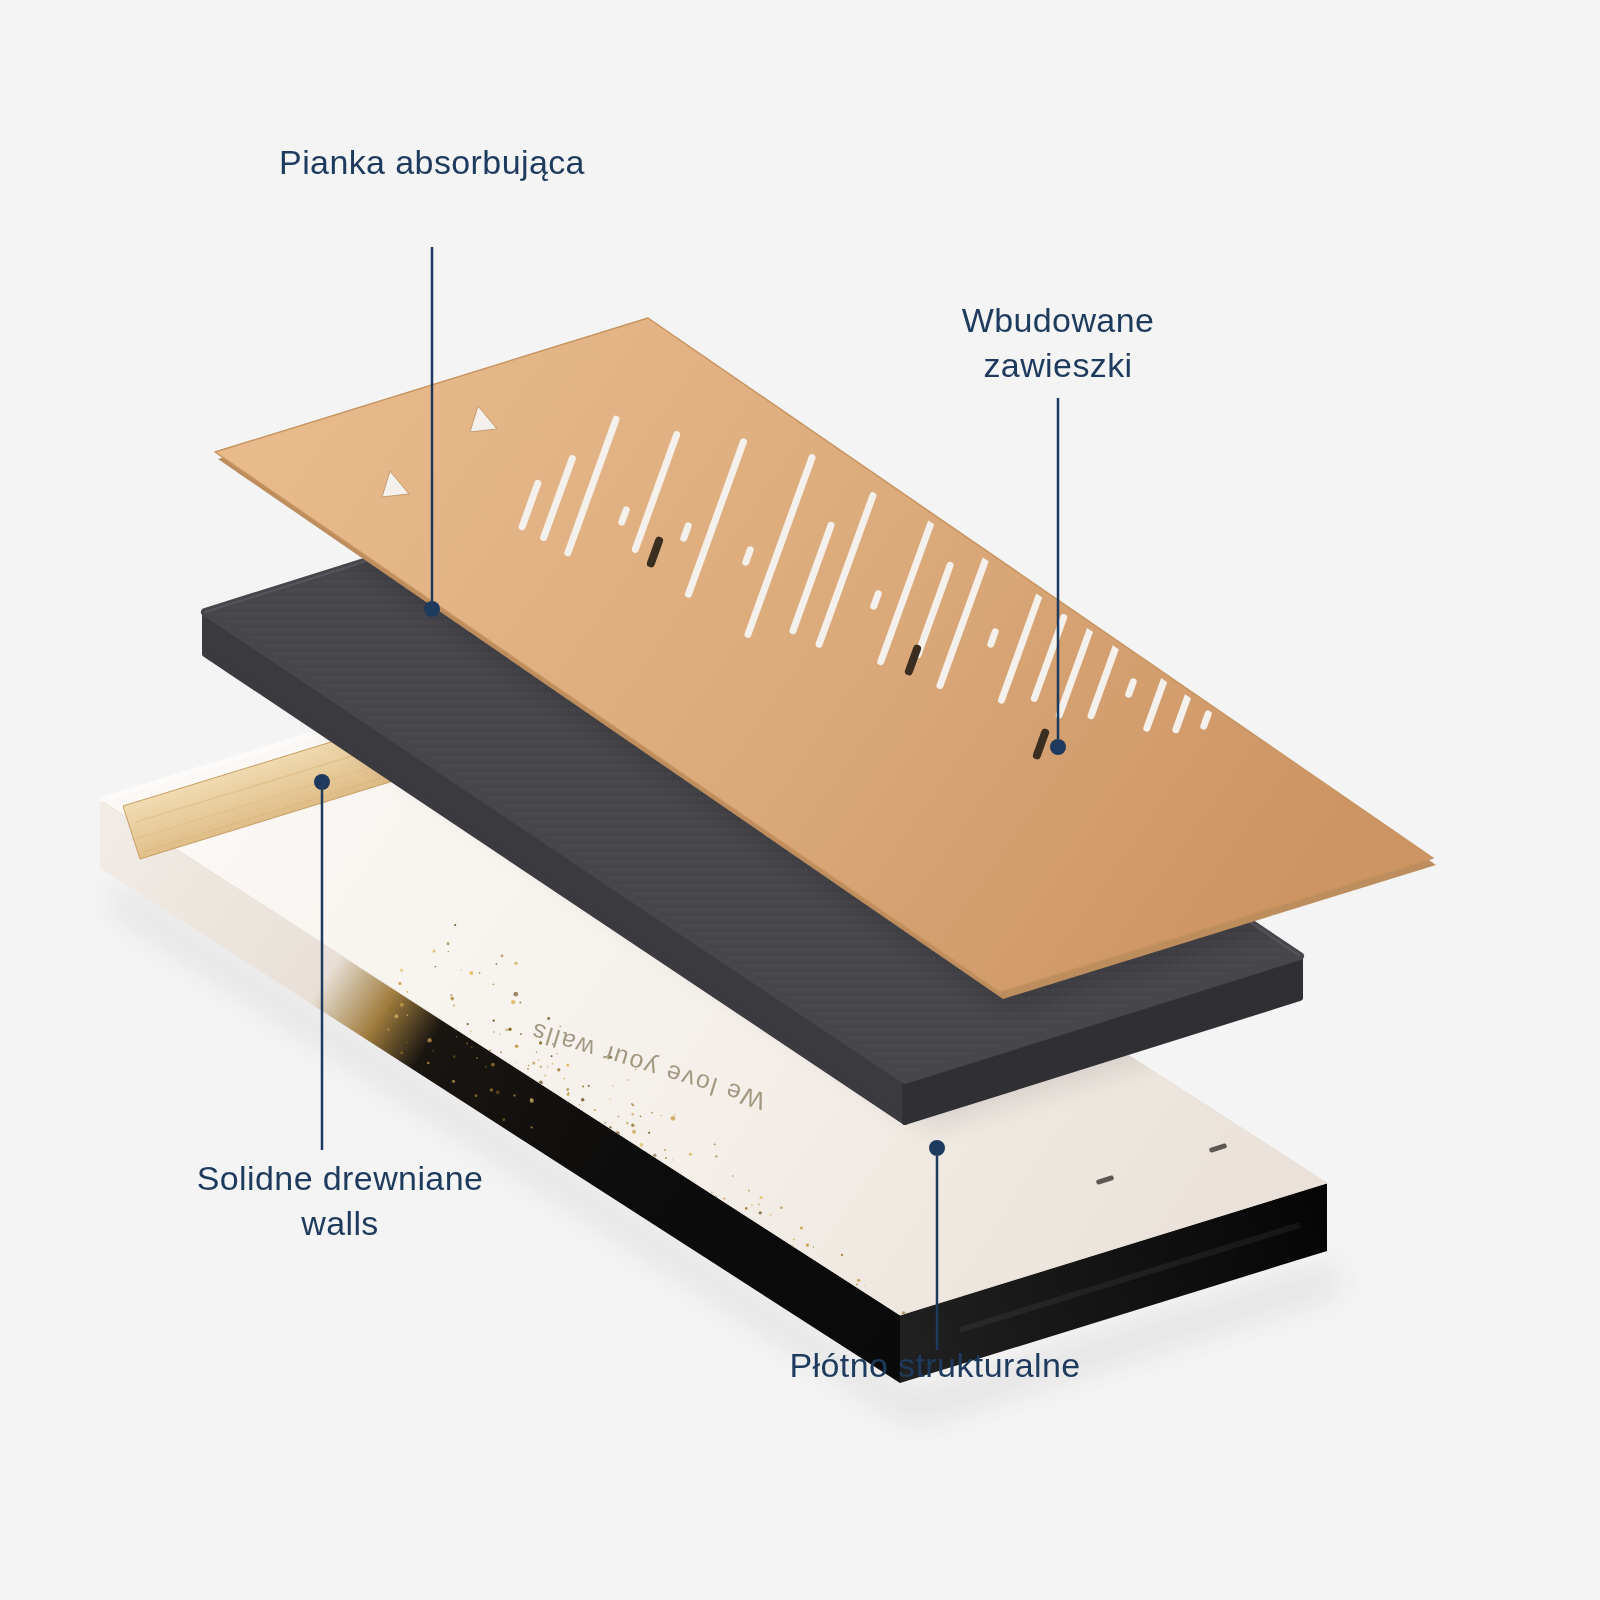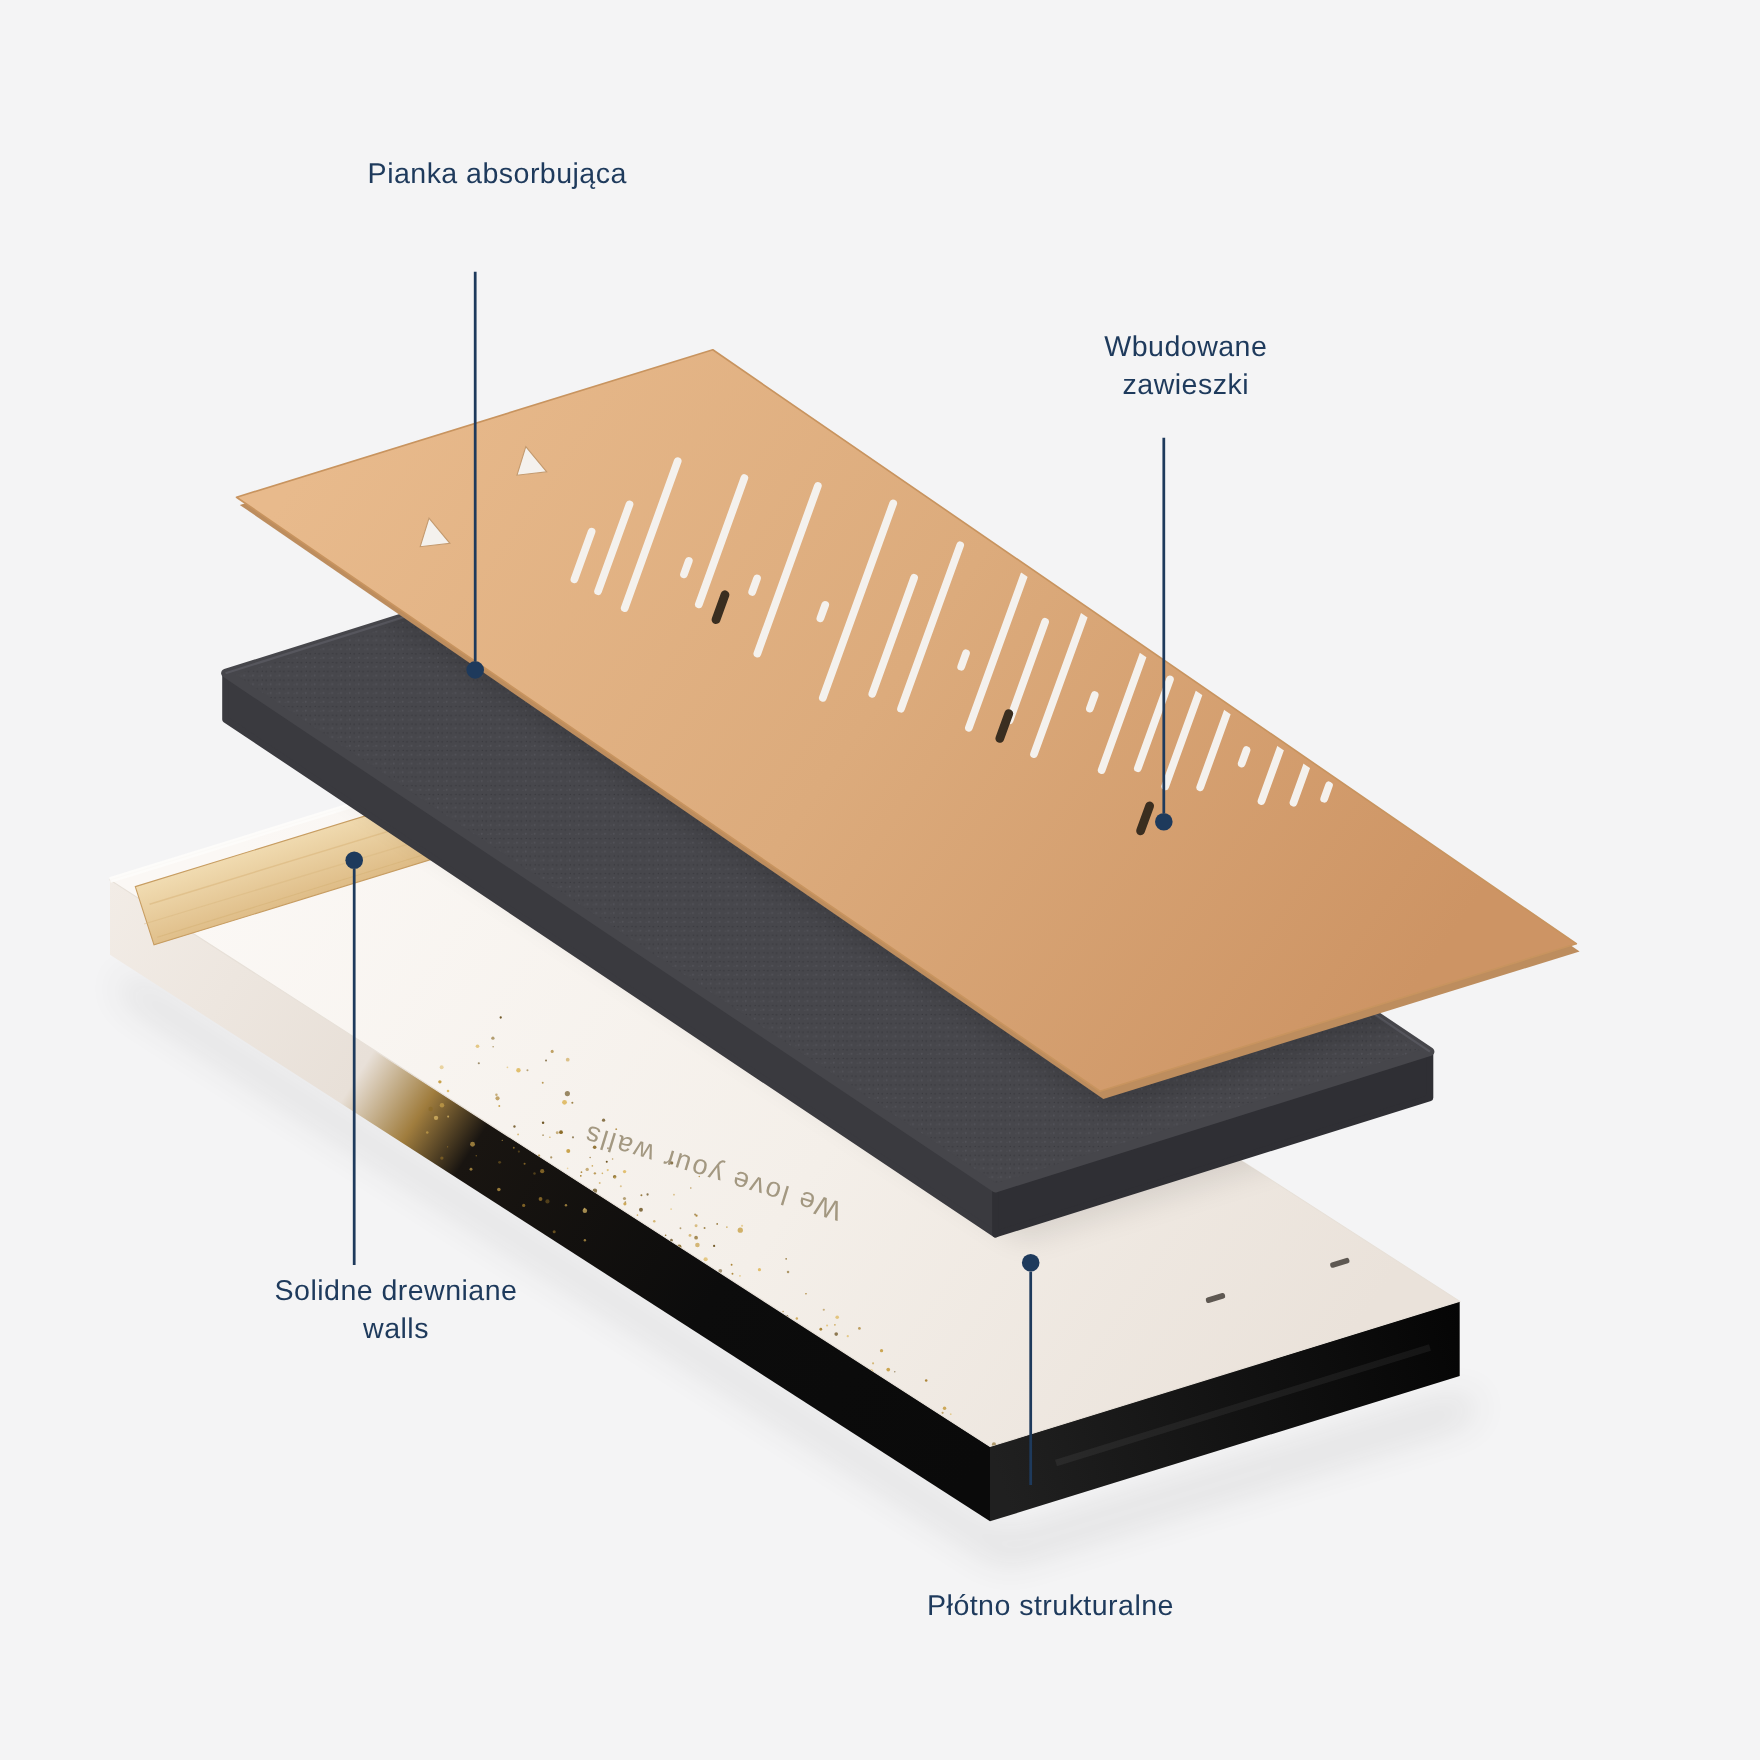--- a/index.html
+++ b/index.html
@@ -12,25 +12,24 @@
     background:var(--bg);
     font-family:"Liberation Sans", sans-serif;
     position:relative;
     overflow:hidden;
   }
   svg.diagram{position:absolute;left:0;top:0;}
   .label{
     position:absolute;
     text-align:center;
     color:var(--accent);
-    font-size:26px;
+    font-size:34px;
     line-height:1.32;
     font-weight:400;
     letter-spacing:.4px;
-    margin-left:20px;
   }
   .leader-line{stroke:var(--accent);stroke-width:2.5;}
   .leader-dot{fill:var(--accent);}
   .slot{stroke:#f4f1ed;stroke-width:7;stroke-linecap:round;}
   .hanger-slot{stroke:#3a2e20;stroke-width:8;stroke-linecap:round;}
 </style>
 </head>
 <body>
 
 <svg class="diagram" width="1600" height="1600" viewBox="0 0 1600 1600" xmlns="http://www.w3.org/2000/svg">
@@ -547,15 +546,15 @@
 <div class="label" style="left:858px;top:298px;width:400px;">
   <div>Wbudowane</div>
   <div>zawieszki</div>
 </div>
 
 <div class="label" style="left:90px;top:1156px;width:500px;">
   <div>Solidne drewniane</div>
   <div>walls</div>
 </div>
 
-<div class="label" style="left:685px;top:1442px;width:500px;">
+<div class="label" style="left:685px;top:1343px;width:500px;">
   <div>Płótno strukturalne</div>
 </div>
 
 </body></html>

